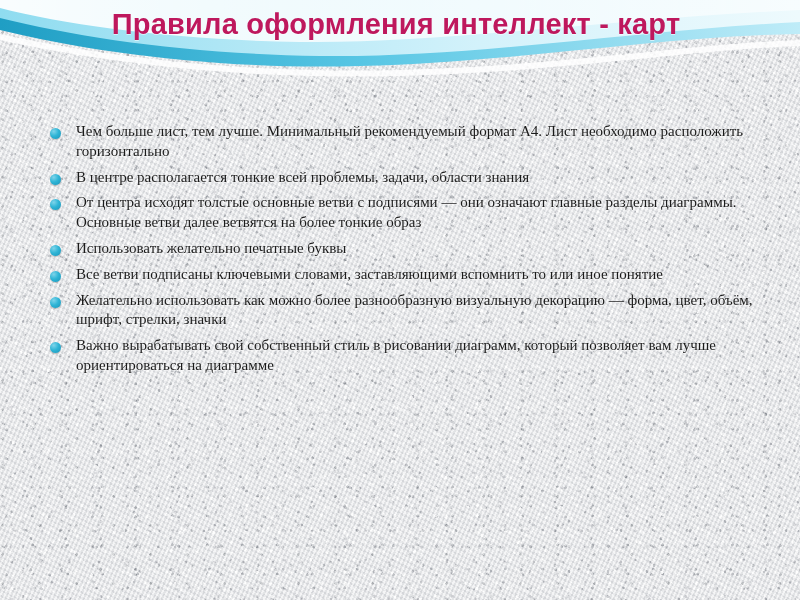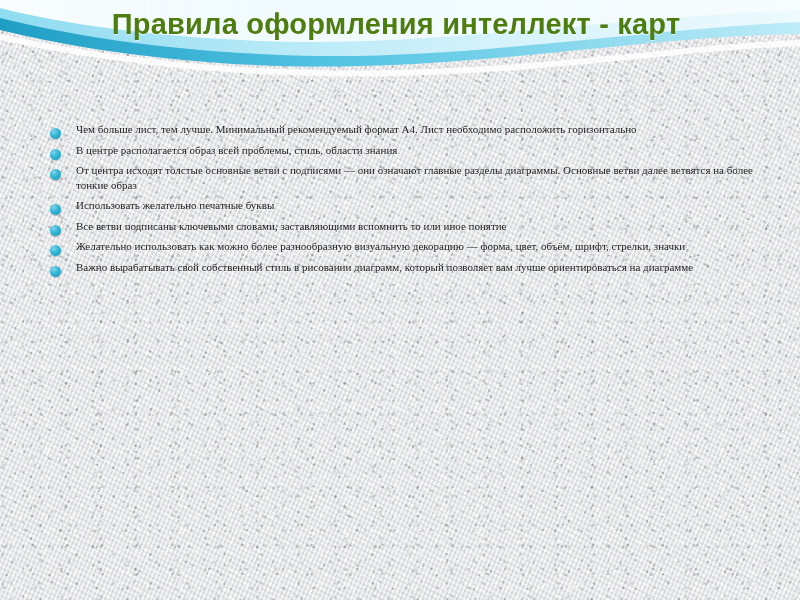--- a/index.html
+++ b/index.html
@@ -80,21 +80,21 @@
 
   .title {
     position: absolute;
     left: 0;
     top: 8px;
     width: 792px;
     text-align: center;
     font-family: "Liberation Sans", sans-serif;
     font-weight: bold;
     font-size: 29px;
-    color: #4d7c0f;
+    color: #be185d;
     letter-spacing: 0.2px;
     text-shadow: 0 1px 0 rgba(255,255,255,0.55);
     z-index: 5;
   }
 
   .content {
     position: absolute;
     left: 46px;
     top: 122px;
     width: 712px;
@@ -103,21 +103,21 @@
 
   ul.bullets {
     list-style: none;
     margin: 0;
     padding: 0;
   }
   ul.bullets li {
     position: relative;
     padding-left: 30px;
     margin-bottom: 6px;
-    font-size: 11px;
+    font-size: 15px;
     line-height: 1.32;
     color: #1b1b1b;
     font-family: "Liberation Serif", serif;
     text-shadow: 0 1px 0 rgba(255,255,255,0.5);
   }
   ul.bullets li .dot {
     position: absolute;
     left: 4px;
     top: 6px;
     width: 11px;
@@ -160,21 +160,21 @@
   <div class="title">Правила оформления интеллект - карт</div>
 
   <div class="content">
     <ul class="bullets">
       <li>
         <span class="dot"></span>
         <span>Чем больше лист, тем лучше. Минимальный рекомендуемый формат А4. Лист необходимо расположить горизонтально</span>
       </li>
       <li>
         <span class="dot"></span>
-        <span>В центре располагается образ всей проблемы, стиль, области знания</span>
+        <span>В центре располагается тонкие всей проблемы, задачи, области знания</span>
       </li>
       <li>
         <span class="dot"></span>
         <span>От центра исходят толстые основные ветви с подписями — они означают главные разделы диаграммы. Основные ветви далее ветвятся на более тонкие образ</span>
       </li>
       <li>
         <span class="dot"></span>
         <span>Использовать желательно печатные буквы</span>
       </li>
       <li>

